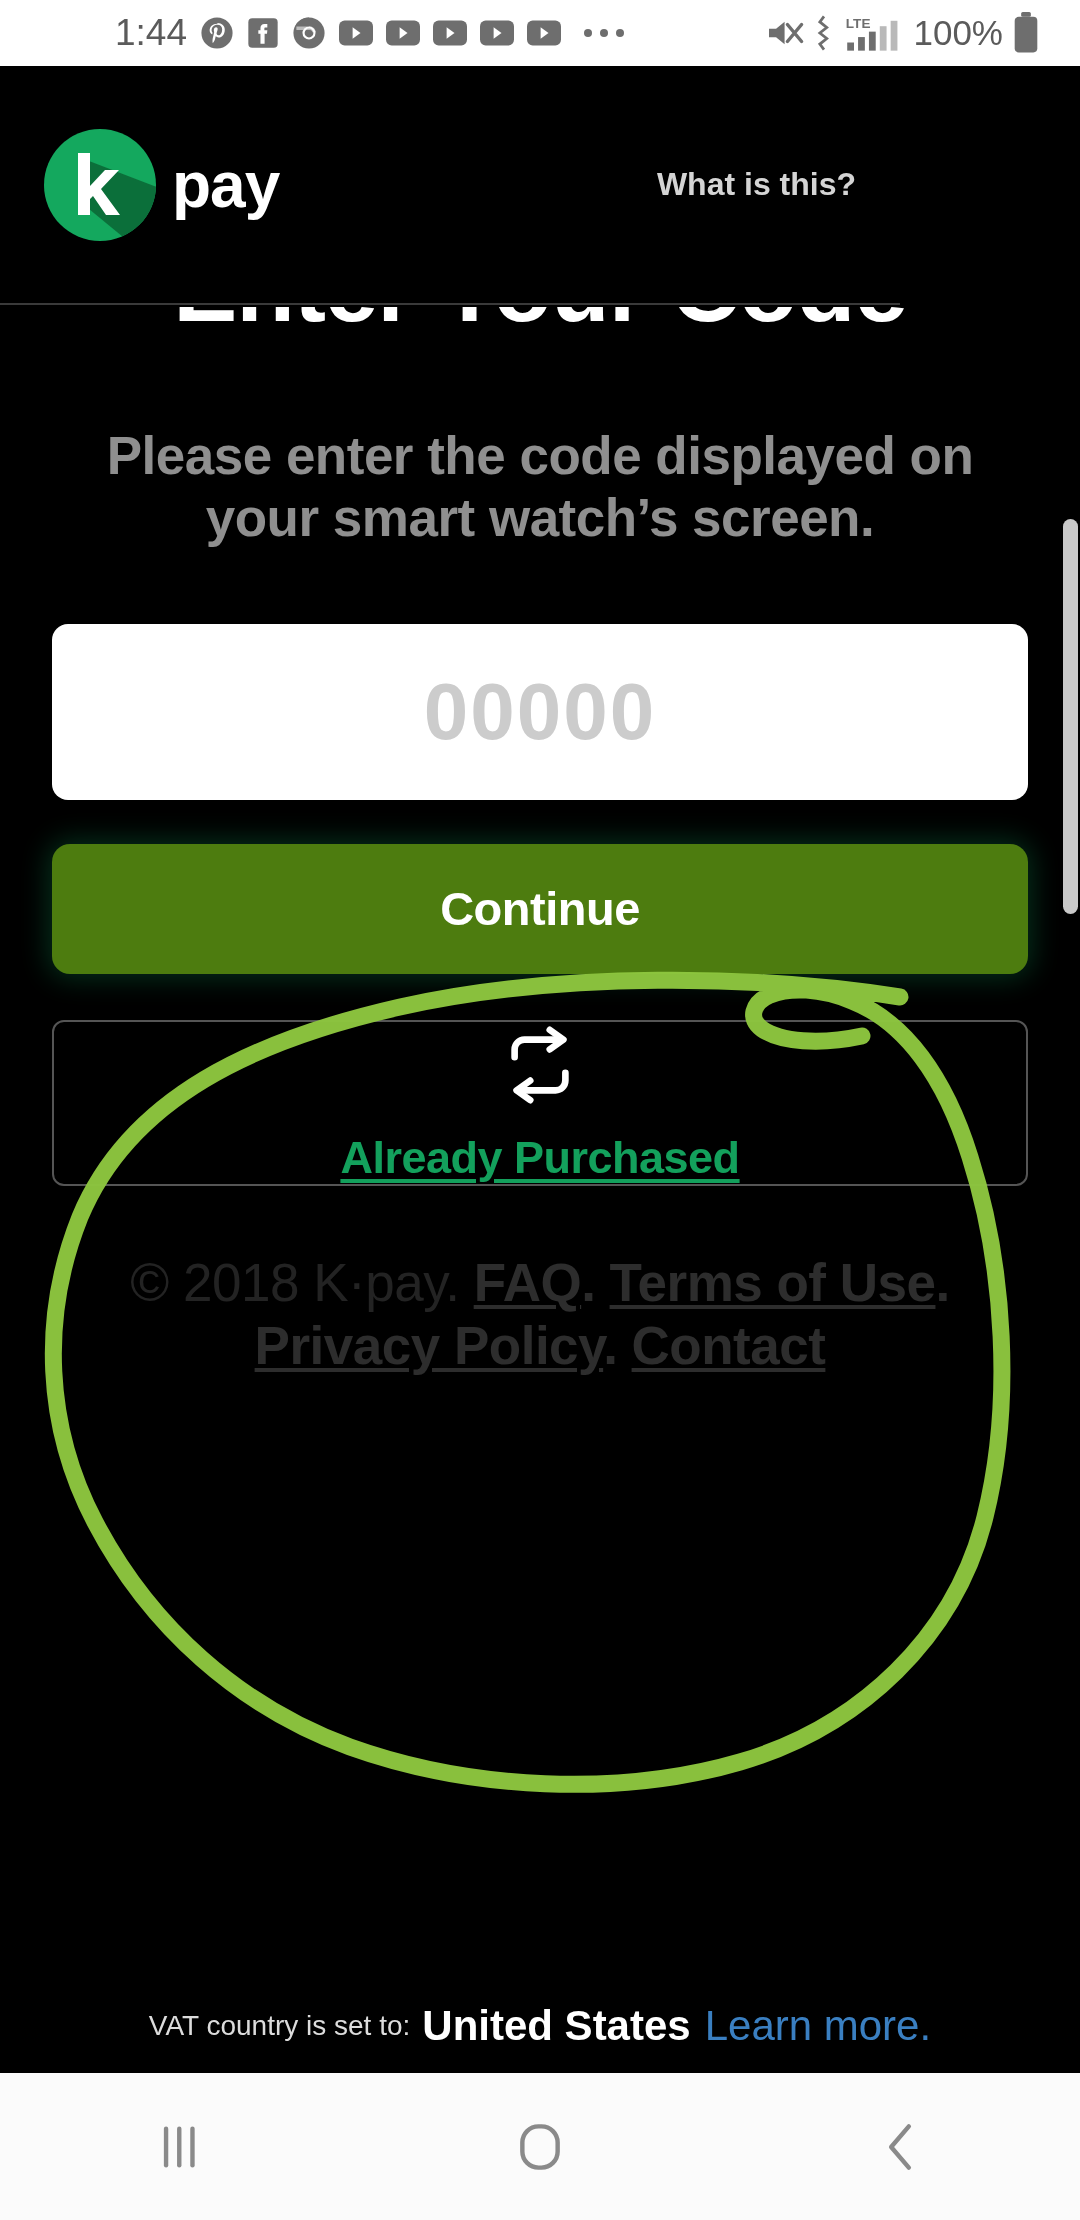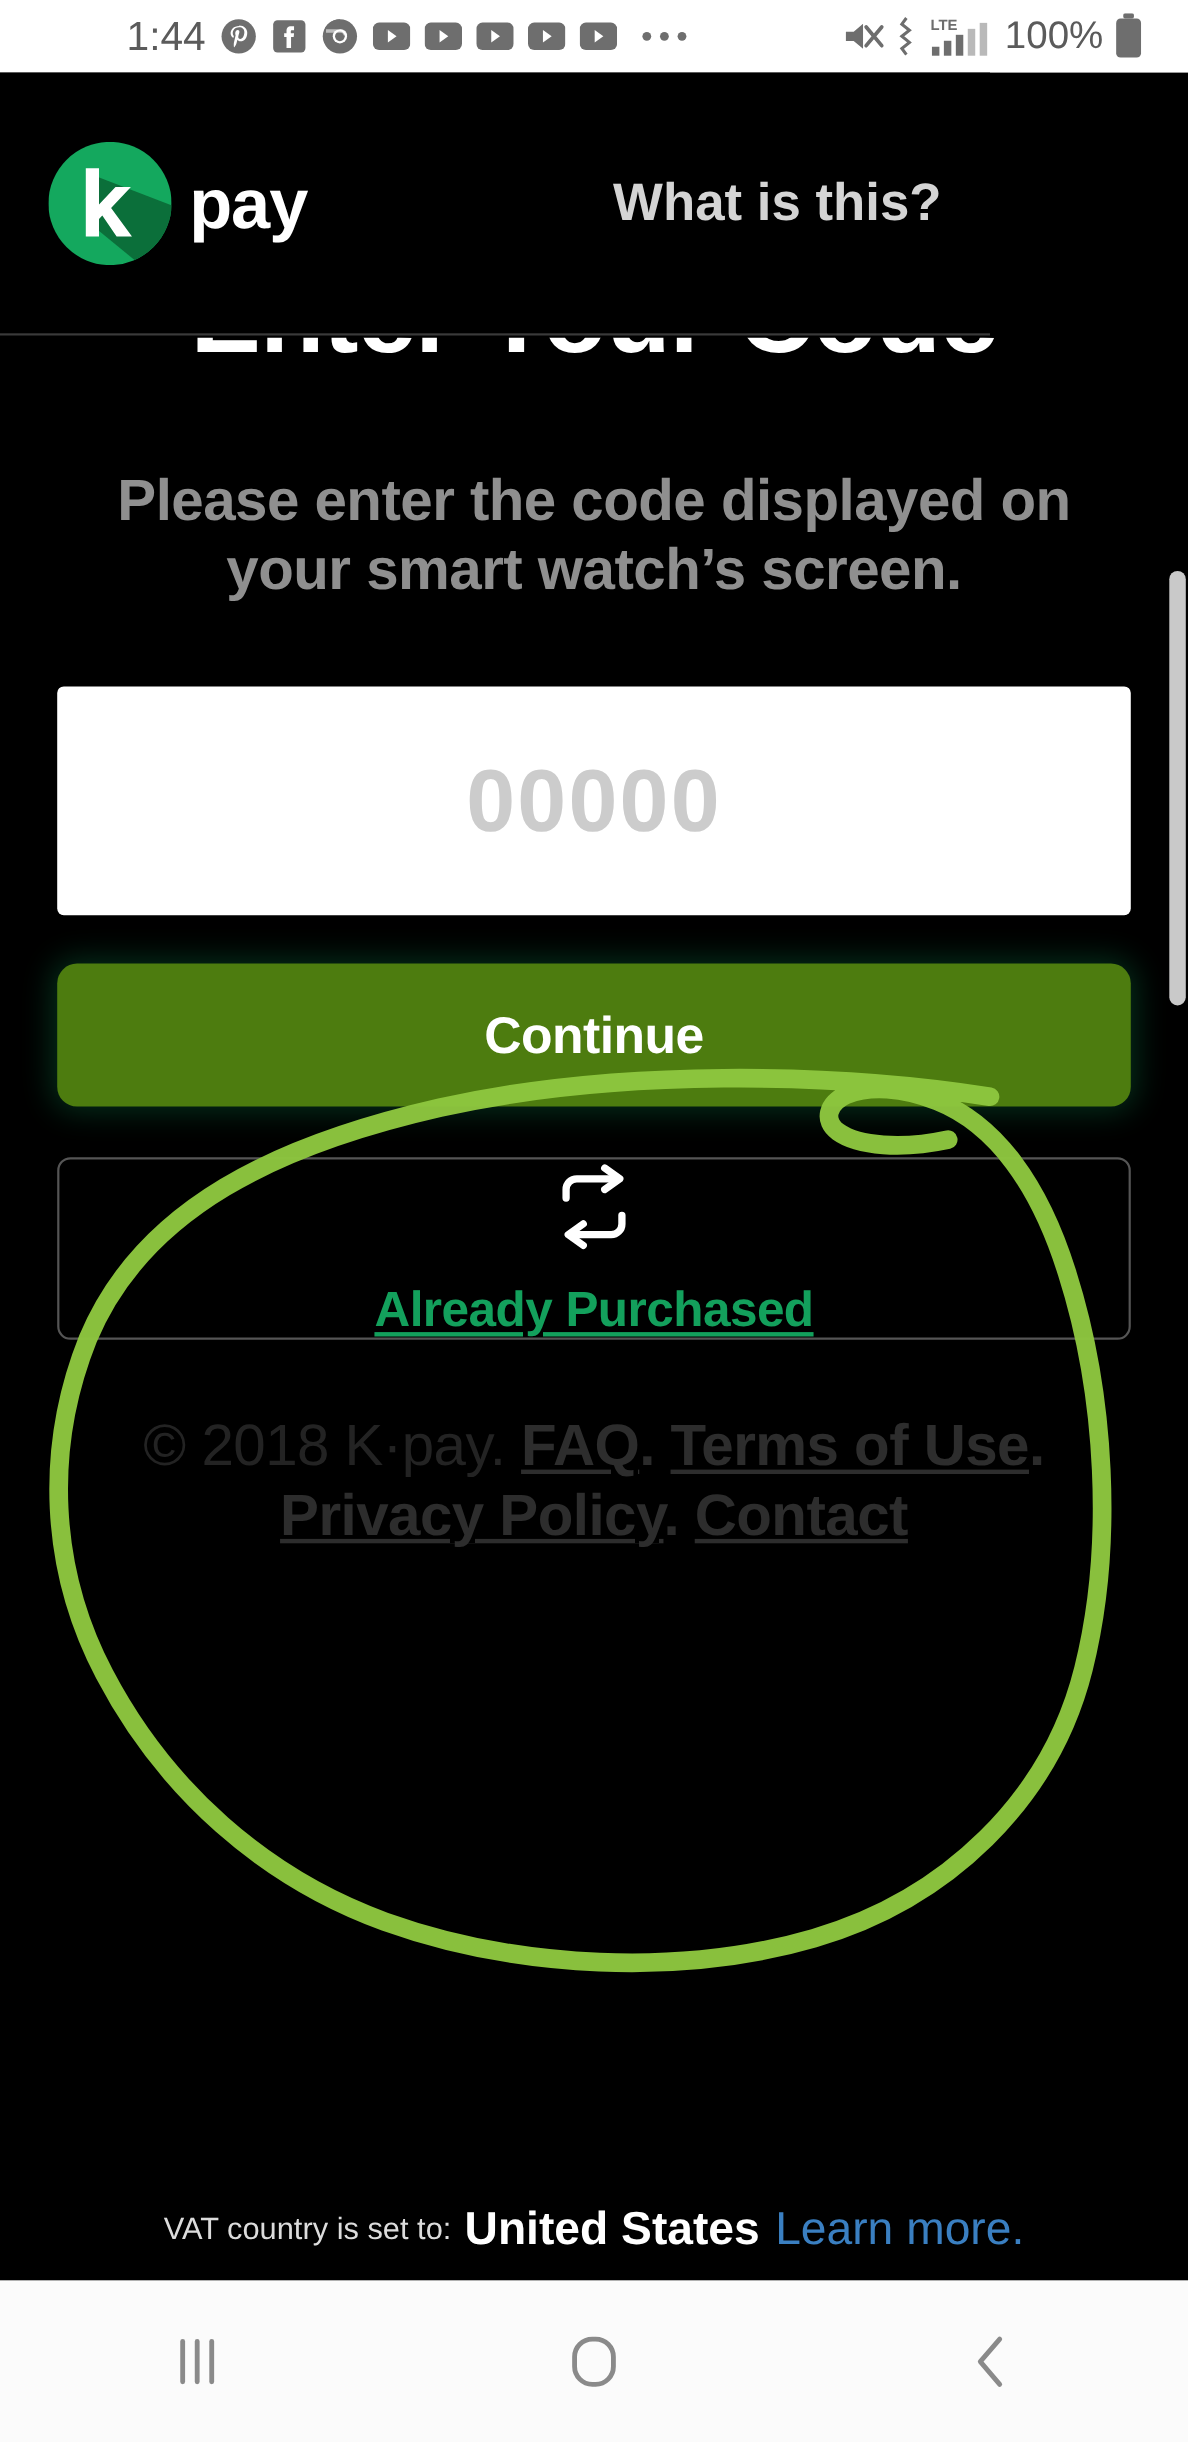--- a/index.html
+++ b/index.html
@@ -32,40 +32,40 @@
     display:flex; align-items:center; justify-content:space-between;
     padding:0 44px 0 44px;
   }
   .brand{ display:flex; align-items:center; gap:16px; }
   .brand-mark{ width:112px; height:112px; position:relative; }
   .brand-word{
     color:#ffffff; font-size:64px; font-weight:bold; letter-spacing:-1px;
     line-height:1;
   }
   .whatis{
-    color:#d4d4d4; font-size:48px; font-weight:bold; letter-spacing:0px;
+    color:#d4d4d4; font-size:32px; font-weight:bold; letter-spacing:0px;
   }
 
   
   .content{
     position:absolute; top:307px; left:0; width:1080px; height:1766px;
     background:#000; overflow:hidden;
   }
   .page-title{
     color:#ffffff; font-size:96px; font-weight:bold; line-height:1.02;
     text-align:center; margin-top:-68px; letter-spacing:-1px;
   }
   .page-sub{
     color:#8f8f8f; font-size:53px; font-weight:bold; line-height:1.18;
     text-align:center; margin:88px 76px 0 76px; letter-spacing:-0.5px;
   }
 
   .code-input{
-    margin:74px 52px 0 52px; height:208px; background:#ffffff;
-    border-radius:6px; display:flex; align-items:center; justify-content:center;text-align:center;
+    margin:74px 52px 0 52px; height:176px; background:#ffffff;
+    border-radius:16px; display:flex; align-items:center; justify-content:center;text-align:center;
   }
   .code-input .ph{
     color:#cccccc; font-size:80px; font-weight:bold; letter-spacing:2px;
   }
 
   .continue-btn{
     position:relative;
     margin:44px 52px 0 52px; height:130px; background:#4d7c0f;
     border-radius:18px; display:flex; align-items:center; justify-content:center;
     box-shadow:0 0 28px 4px rgba(17,160,92,0.30);

